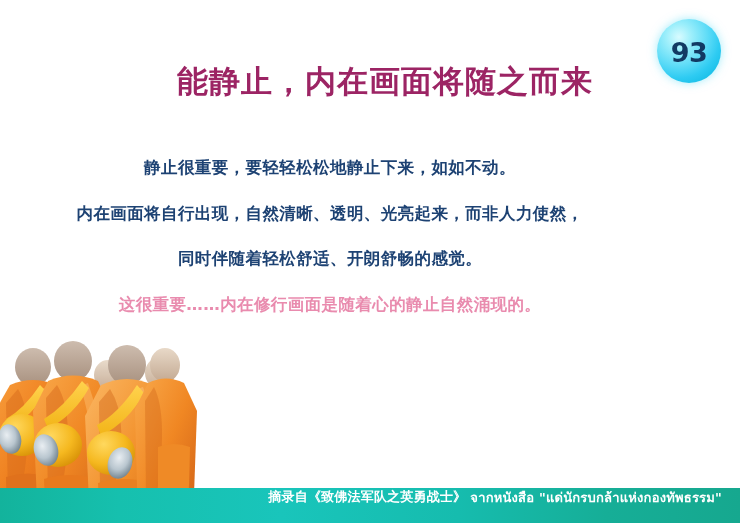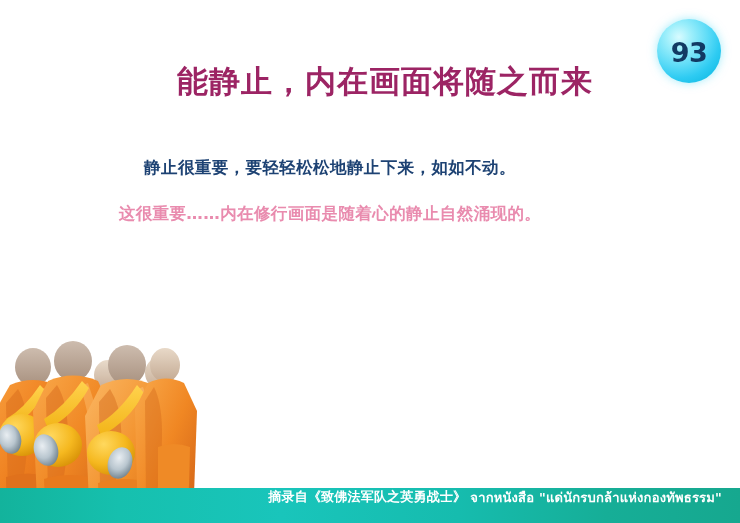--- a/index.html
+++ b/index.html
@@ -122,20 +122,22 @@
 <div id="slide">
 
   <div id="page-badge">
     <span class="num">93</span>
   </div>
 
   <div id="title">能静止，内在画面将随之而来</div>
 
   <div id="body-block">
     <div class="body-line">静止很重要，要轻轻松松地静止下来，如如不动。</div>
+    <div class="body-line">内在画面将自行出现，自然清晰、透明、光亮起来，而非人力使然，</div>
+    <div class="body-line">同时伴随着轻松舒适、开朗舒畅的感觉。</div>
     <div class="body-line accent">这很重要……内在修行画面是随着心的静止自然涌现的。</div>
   </div>
 
   <div id="monks">
     <svg viewBox="0 0 200 196" xmlns="http://www.w3.org/2000/svg" aria-hidden="true">
       <defs>
         <linearGradient id="robeA" x1="0" y1="0" x2="1" y2="1">
           <stop offset="0%" stop-color="#f79d3c"></stop>
           <stop offset="45%" stop-color="#ef801f"></stop>
           <stop offset="100%" stop-color="#d4651a"></stop>

